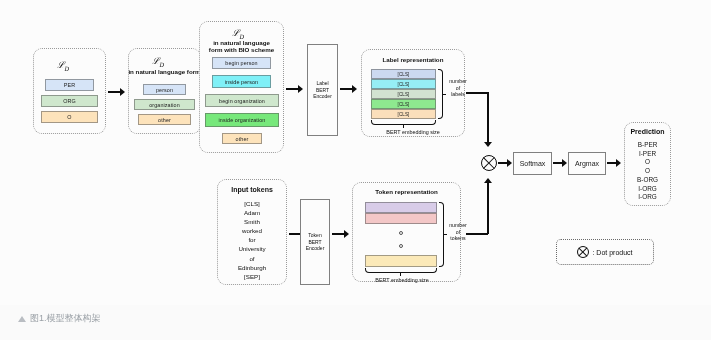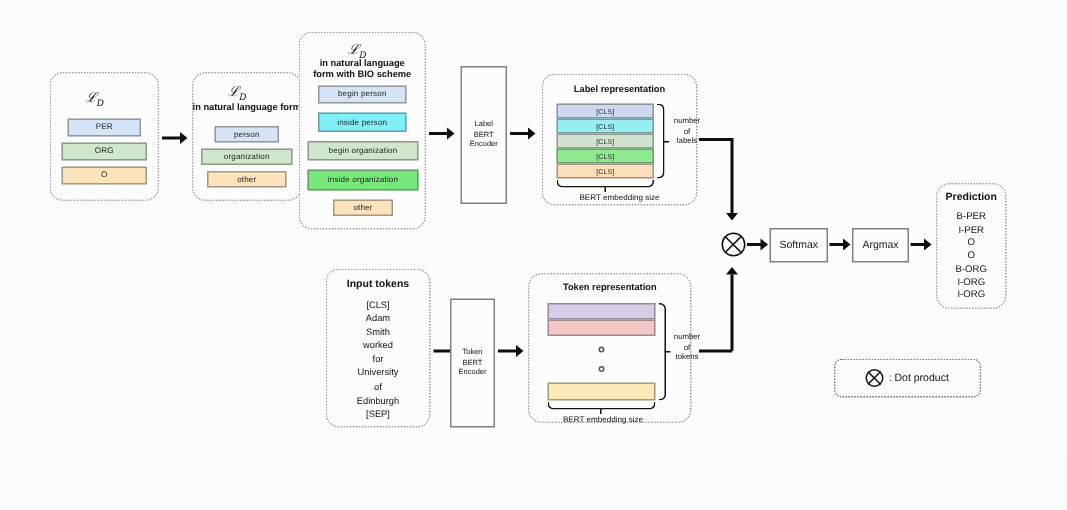--- a/index.html
+++ b/index.html
@@ -390,13 +390,17 @@
       <div>I-ORG</div>
     </div>
 
     <div class="legend" style="left:556px;top:239px;width:98px;height:26px;">
       <span class="dotp" style="position:relative;left:0;top:0;width:12px;height:12px;display:inline-block;"></span>
       <span>: Dot product</span>
     </div>
 
   </div>
 
+  <div class="caption">
+    <span class="tri"></span>
+    <span>图1.模型整体构架</span>
+  </div>
 </div>
 
 </body></html>

